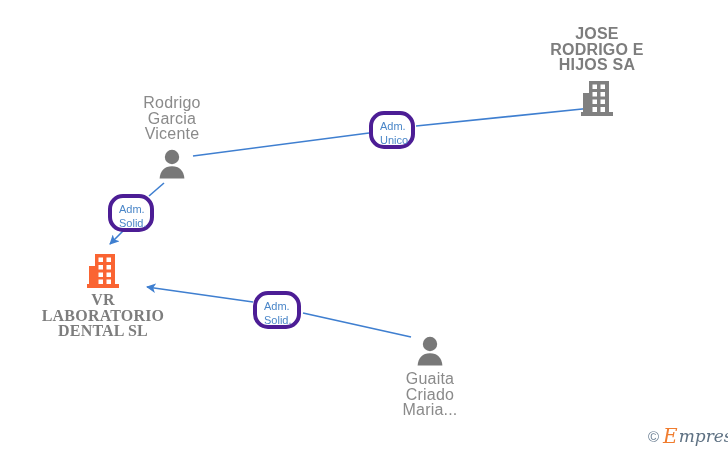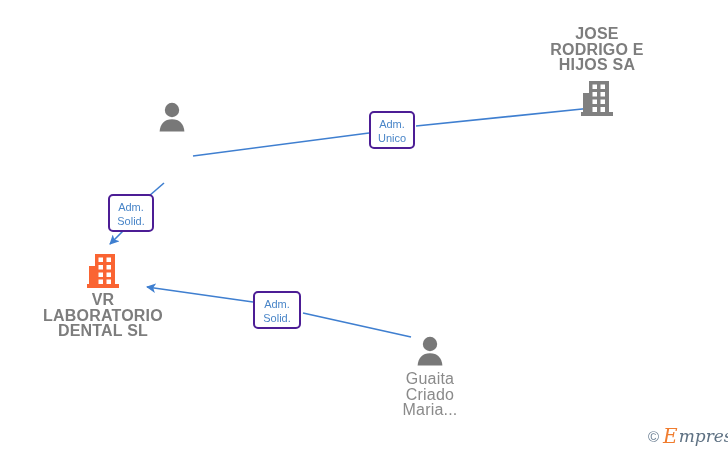--- a/index.html
+++ b/index.html
@@ -40,27 +40,27 @@
     font-weight: bold;
     color: #7d7d7d;
   }
   .node-icon {
     display: block;
     margin: 0 auto;
   }
   .edge-label {
     position: absolute;
     background: #ffffff;
-    border: 2px solid #4c1d95;
-    border-radius: 5px;
+    border: 4px solid #4c1d95;
+    border-radius: 15px;
     color: #4a86c8;
     font-size: 11px;
     line-height: 14px;
     padding: 4px 7px 5px 7px;
-    text-align: center;
+    text-align: left;
     white-space: pre-line;
     box-sizing: border-box;
   }
   #watermark {
     position: absolute;
     left: 648px;
     top: 426px;
     display: flex;
     align-items: center;
     gap: 4px;
@@ -121,41 +121,44 @@
       <rect x="12.5" y="13" width="4.5" height="4.5" fill="#ffffff"></rect>
       <rect x="20.5" y="13" width="4.5" height="4.5" fill="#ffffff"></rect>
       <rect x="12.5" y="20.5" width="4.5" height="4.5" fill="#ffffff"></rect>
       <rect x="20.5" y="20.5" width="4.5" height="4.5" fill="#ffffff"></rect>
       <rect x="12.5" y="28" width="4.5" height="5" fill="#ffffff"></rect>
       <rect x="20.5" y="28" width="4.5" height="5" fill="#ffffff"></rect>
     </svg>
   </div>
 
   <div class="node" style="left:102px; top:95px;">
+    <div class="node-label">Rodrigo
+Garcia
+Vicente</div>
     <svg class="node-icon" width="32" height="32" viewBox="0 0 32 32" style="margin-top:6px;">
       <circle cx="16" cy="9" r="7.2" fill="#787878"></circle>
       <path d="M16 18.2 C8.6 18.2 4.2 22.6 3.6 30.5 L28.4 30.5 C27.8 22.6 23.4 18.2 16 18.2 Z" fill="#787878"></path>
     </svg>
   </div>
 
   <div class="node" style="left:33px; top:253px;">
     <svg class="node-icon" width="34" height="36" viewBox="0 0 34 36">
       <rect x="9" y="1" width="20" height="31" fill="#fa6432"></rect>
       <rect x="3" y="13" width="7" height="19" fill="#fa6432"></rect>
       <rect x="1" y="31" width="32" height="4" fill="#fa6432"></rect>
       <rect x="12.5" y="4.5" width="4.5" height="4.5" fill="#ffffff"></rect>
       <rect x="20.5" y="4.5" width="4.5" height="4.5" fill="#ffffff"></rect>
       <rect x="12.5" y="12" width="4.5" height="4.5" fill="#ffffff"></rect>
       <rect x="20.5" y="12" width="4.5" height="4.5" fill="#ffffff"></rect>
       <rect x="12.5" y="19.5" width="4.5" height="4.5" fill="#ffffff"></rect>
       <rect x="20.5" y="19.5" width="4.5" height="4.5" fill="#ffffff"></rect>
       <rect x="12.5" y="26.5" width="4.5" height="4.5" fill="#ffffff"></rect>
       <rect x="20.5" y="26.5" width="4.5" height="4.5" fill="#ffffff"></rect>
     </svg>
-    <div class="node-label bold" style="margin-top:3px;">VR
+    <div class="node-label bold" style="margin-top:3px;font-family:Liberation Serif, serif;">VR
 LABORATORIO
 DENTAL  SL</div>
   </div>
 
   <div class="node" style="left:360px; top:335px;">
     <svg class="node-icon" width="32" height="32" viewBox="0 0 32 32">
       <circle cx="16" cy="9" r="7.2" fill="#787878"></circle>
       <path d="M16 18.2 C8.6 18.2 4.2 22.6 3.6 30.5 L28.4 30.5 C27.8 22.6 23.4 18.2 16 18.2 Z" fill="#787878"></path>
     </svg>
     <div class="node-label" style="margin-top:4px;">Guaita

